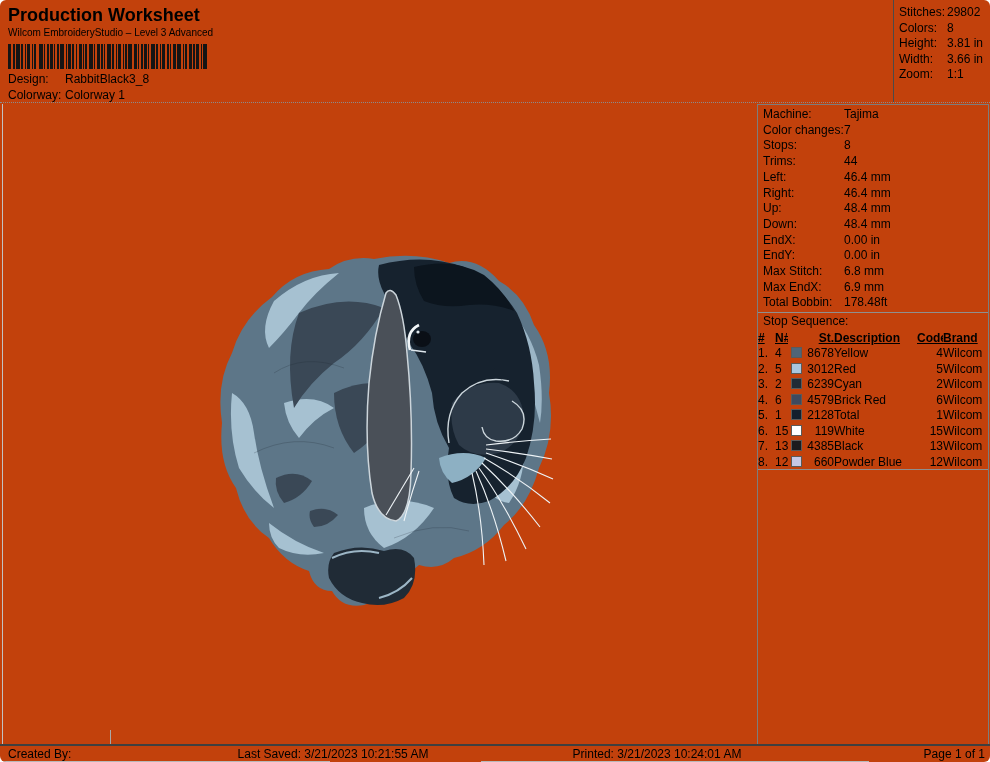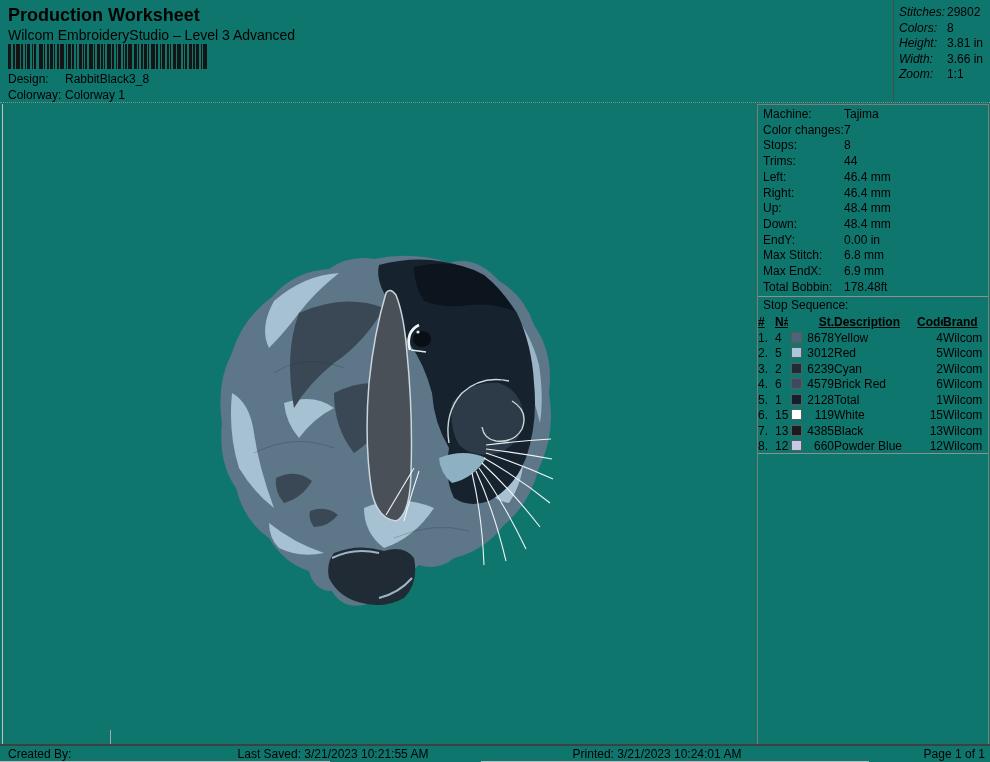--- a/index.html
+++ b/index.html
@@ -1,36 +1,36 @@
 <!DOCTYPE html>
 <html><head>
 <meta charset="utf-8">
 <style>
   * { margin:0; padding:0; box-sizing:border-box; }
   html,body { background:#fff; }
   .page {
     position:relative; width:990px; height:762px; overflow:hidden;
-    background:#0f766e; color:#000;
-    font-family:"Liberation Sans", sans-serif; font-size:12px;
+    background:#c2410c; color:#000;
+    font-family:"Liberation Sans", sans-serif; font-size:12px;border-radius:6px;
   }
   
   .hdr-title   { position:absolute; left:8px; top:5px;  font-size:18px; font-weight:bold; }
-  .hdr-sub     { position:absolute; left:8px; top:27px; font-size:14px; }
+  .hdr-sub     { position:absolute; left:8px; top:27px; font-size:10px; }
   .barcode     { position:absolute; left:8px; top:44px; height:25px; display:flex; align-items:stretch; }
   .barcode span { flex:0 0 auto; height:100%; }
   .barcode .bar { background:#141414; }
   .kv-design   { position:absolute; left:8px; top:72px;  white-space:nowrap; }
   .kv-colorway { position:absolute; left:8px; top:88px;  white-space:nowrap; }
   .kv-lbl { display:inline-block; width:57px; }
   .summary-box {
     position:absolute; left:893px; top:0; width:97px; height:103px;
     border-left:1px solid #4a4a4a; padding:5px 0 0 5px;
   }
   .summary-row { line-height:15.5px; white-space:nowrap; }
-  .summary-row .lbl { display:inline-block; width:48px;font-style:italic; }
+  .summary-row .lbl { display:inline-block; width:48px; }
   .hdr-divider { position:absolute; left:0; top:102px; width:990px; height:0; border-top:1px dotted #8a8a8a; }
 
   
   .canvas { position:absolute; left:2px; top:104px; width:755px; height:640px; border-left:1px solid #c2c2c2; }
   .rabbit-svg { position:absolute; left:211px; top:149px; width:340px; height:355px; }
 
   
   .panel {
     position:absolute; left:757px; top:104px; width:232px; height:640px;
     border:1px solid #7d7d7d; border-bottom:none;
@@ -266,20 +266,21 @@
   <div class="panel">
     <div class="machine-info">
         <div class="info-row"><span class="lbl">Machine:</span><span class="val">Tajima</span></div>
         <div class="info-row"><span class="lbl">Color changes:</span><span class="val">7</span></div>
         <div class="info-row"><span class="lbl">Stops:</span><span class="val">8</span></div>
         <div class="info-row"><span class="lbl">Trims:</span><span class="val">44</span></div>
         <div class="info-row"><span class="lbl">Left:</span><span class="val">46.4 mm</span></div>
         <div class="info-row"><span class="lbl">Right:</span><span class="val">46.4 mm</span></div>
         <div class="info-row"><span class="lbl">Up:</span><span class="val">48.4 mm</span></div>
         <div class="info-row"><span class="lbl">Down:</span><span class="val">48.4 mm</span></div>
+        <div class="info-row"><span class="lbl">EndX:</span><span class="val">0.00 in</span></div>
         <div class="info-row"><span class="lbl">EndY:</span><span class="val">0.00 in</span></div>
         <div class="info-row"><span class="lbl">Max Stitch:</span><span class="val">6.8 mm</span></div>
         <div class="info-row"><span class="lbl">Max EndX:</span><span class="val">6.9 mm</span></div>
         <div class="info-row"><span class="lbl">Total Bobbin:</span><span class="val">178.48ft</span></div>
       </div>
     <div class="stop-title">Stop Sequence:</div>
     <table class="stops">
       <thead>
           <tr id="stops-head">
             <th class="c0">#</th>

